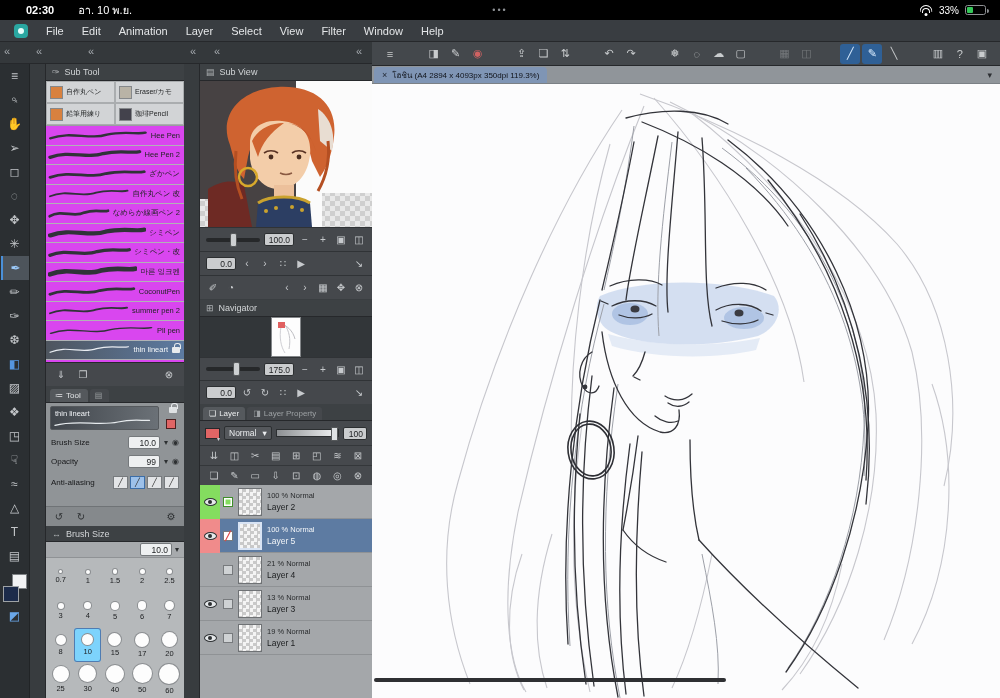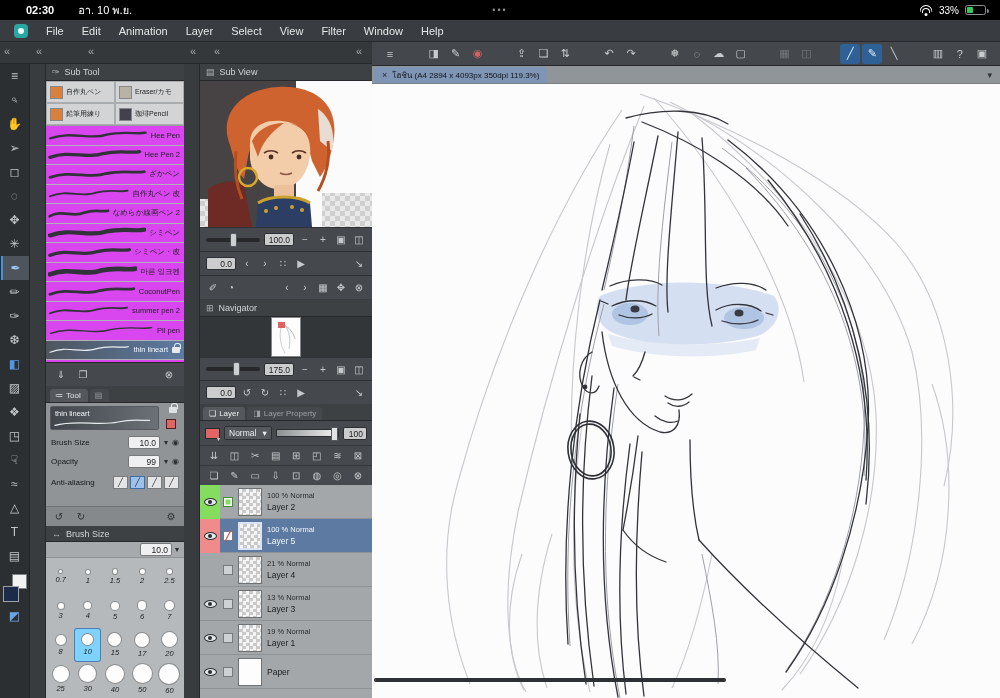--- a/index.html
+++ b/index.html
@@ -108,21 +108,21 @@
   .tp-foot .ibtn { color:#2e3133; }
   .tp-foot .ibtn:last-child { margin-left:auto; }
 
   
   .brushsize { left:46px; top:526px; width:138px; height:172px; display:flex; flex-direction:column; background:#b6b9bb; }
   .bs-cur { height:16px; display:flex; align-items:center; justify-content:flex-end; gap:3px; padding:0 5px; background:#a7aaad; border-bottom:1px solid #8f9295; }
   .bs-grid { flex:1; display:grid; grid-template-columns:repeat(5,1fr); grid-auto-rows:34px; padding:2px 1px; }
   .bs-cell { display:flex; flex-direction:column; align-items:center; justify-content:center; gap:2px; border-radius:3px; }
   .bs-cell.sel { background:#7dd3fc; box-shadow:inset 0 0 0 1px #4f7cb2; }
   .bs-dot { width:var(--d,8px); height:var(--d,8px); background:#fdfdfd; border-radius:50%; box-shadow:0 0 0 1px #8c8f92; }
-  .bs-num { font-size:7.5px; color:#1c1e20;font-style:italic; }
+  .bs-num { font-size:7.5px; color:#1c1e20; }
 
   
   .subview { left:200px; top:64px; width:172px; height:236px; background:#3a3e41; display:flex; flex-direction:column; }
   .sv-img { height:146px; background:#2e3134; position:relative; overflow:hidden; }
   .sv-img svg { width:100%; height:100%; display:block; }
   .crow { height:24px; background:#45484c; display:flex; align-items:center; gap:4px; padding:0 6px; border-top:1px solid #303336; }
   .crow .vbox { background:#caccce; border-color:#2c2f31; min-width:30px; }
   .slider { position:relative; flex:1; height:4px; background:#26282a; border-radius:2px; }
   .slider .sh { position:absolute; top:-5px; width:7px; height:14px; background:#cdd0d2; border:1px solid #55585a; border-radius:2px; }
   .spacer { flex:1; }
@@ -905,33 +905,20 @@
           <span class="eye-cell">
             <span class="eye"></span>
           </span>
           <span class="badge-cell">
             <span class="badge"></span>
           </span>
           <span class="thumb"></span>
           <span class="ltxt">
             <span class="lop">19 %  Normal</span>
             <span class="lname">Layer 1</span>
-          </span>
-        </div>
-        <div class="layer-row paper">
-          <span class="eye-cell">
-            <span class="eye"></span>
-          </span>
-          <span class="badge-cell">
-            <span class="badge"></span>
-          </span>
-          <span class="thumb white"></span>
-          <span class="ltxt">
-
-            <span class="lname">Paper</span>
           </span>
         </div>
       </div>
   </section>
 
   <div class="tabbar">
     <div class="ctab">
       <span class="close">×</span>
       <span class="title">โฮชิน (A4 2894 x 4093px 350dpi 119.3%)</span>
     </div>

